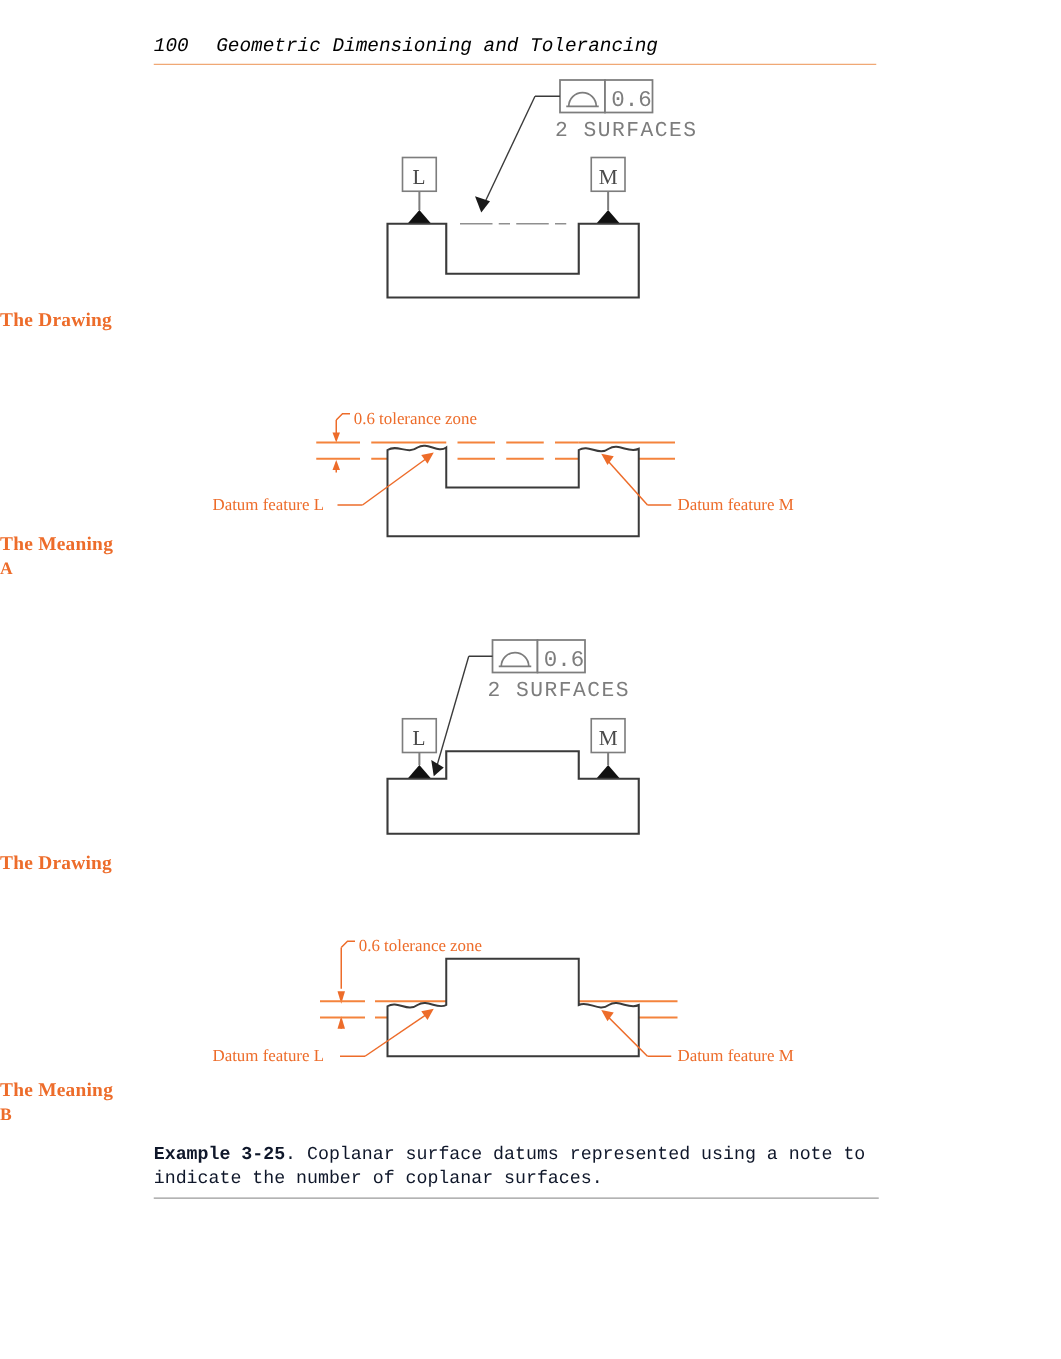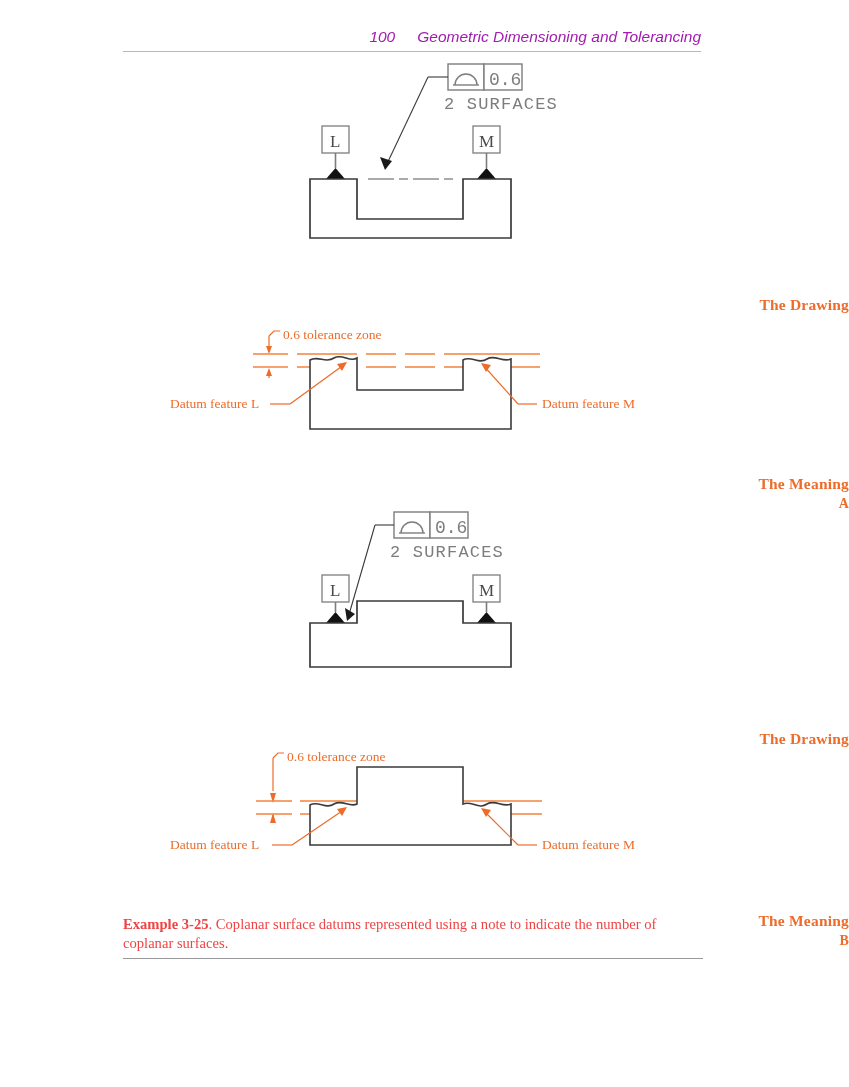--- a/index.html
+++ b/index.html
@@ -22,26 +22,25 @@
   }
 
   
   .header {
     position: absolute;
     left: 123px;
     top: 28px;
     width: 578px;
   }
   .header-line {
-    font-family: Liberation Sans, sans-serif;
+    font-family: Liberation Mono, monospace;
     font-style: italic;
     font-size: 15.5px;
-    color: #a21caf;
+    color: #000000;
     white-space: nowrap;
-    text-align: right;
   }
   .header-folio { margin-right: 22px; }
   .header-rule {
     position: absolute;
     left: 123px;
     top: 51px;
     width: 578px;
     height: 1px;
     background: #f0a875;
   }
@@ -50,42 +49,41 @@
   .fig {
     position: absolute;
     left: 0;
     width: 711px;
   }
   .fig svg { display: block; }
 
   .cap {
     position: absolute;
     width: 849px;
-    text-align: right;
+    text-align: left;
     font-family: "Liberation Serif", serif;
     font-weight: bold;
     font-size: 15.5px;
     color: #ED6C2A;
     letter-spacing: .2px;
-    margin-top: 48px;
   }
   .cap.sub {
     font-size: 14px;
   }
 
   
   .example {
     position: absolute;
     left: 123px;
     top: 915px;
     width: 580px;
-    font-family: Liberation Serif, serif;
+    font-family: Liberation Mono, monospace;
     font-size: 14.6px;
     line-height: 19px;
-    color: #ef4444;
+    color: #0f172a;
     text-align: left;
   }
   .example b { font-weight: bold; }
   .example-rule {
     position: absolute;
     left: 123px;
     top: 958px;
     width: 580px;
     height: 1px;
     background: #9a9a9a;

